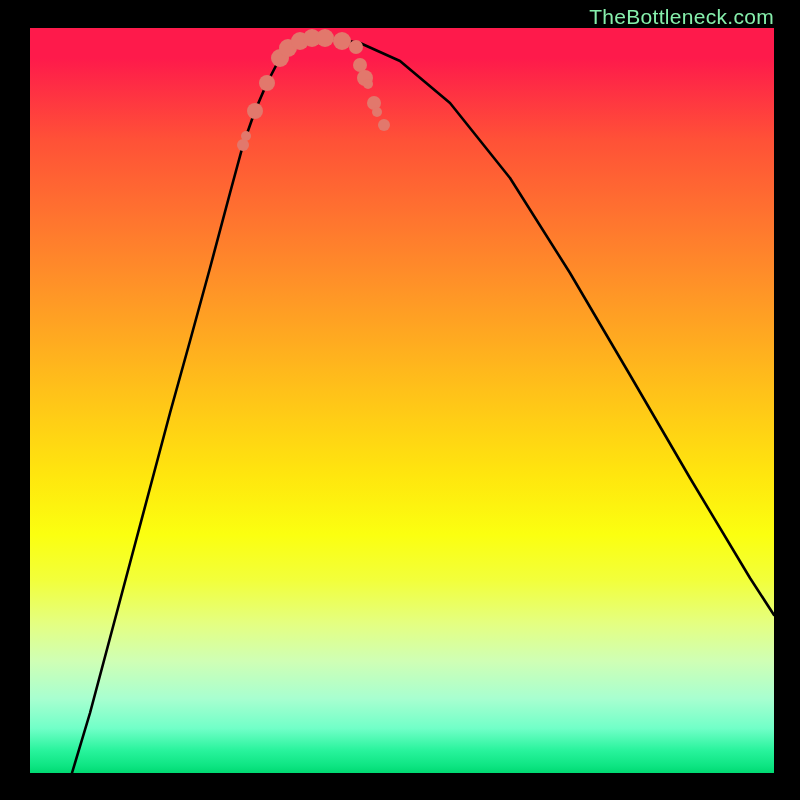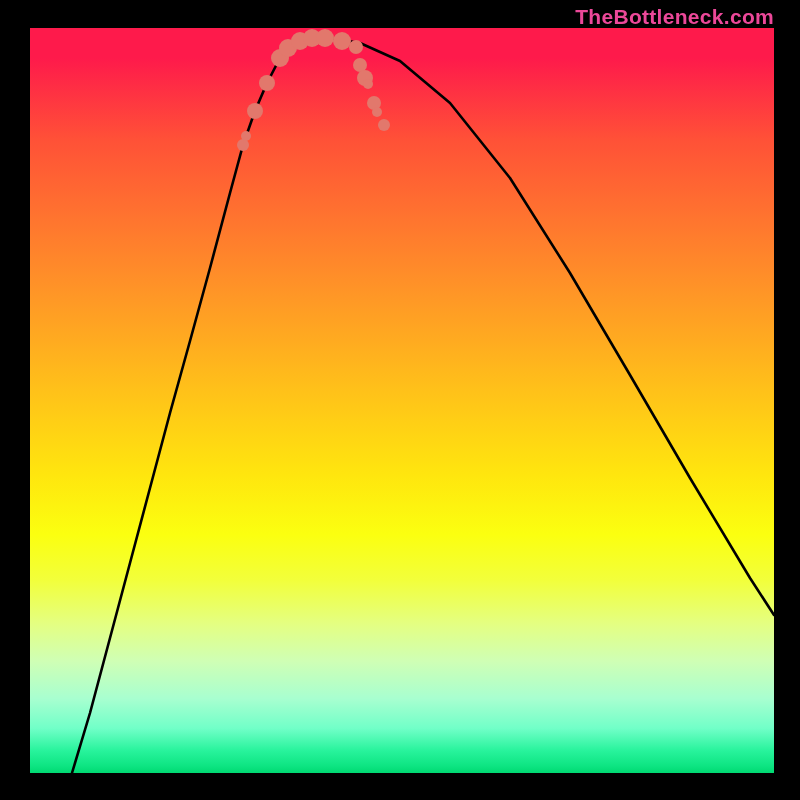--- a/index.html
+++ b/index.html
@@ -35,22 +35,22 @@
       #cfffb5 85%,
       #a8ffd0 90%,
       #71ffc8 94%,
       #28f39c 97%,
       #0ee583 99%,
       #00da72 100%
     );
   }
   .watermark {
     position: absolute;
-    color: #ec4899;
-    font-weight: 700;
+    color: #86efac;
+    font-weight: 400;
     letter-spacing: 0.3px;
     white-space: nowrap;
     text-align: center;
   }
   svg.overlay {
     position: absolute;
     left: 0;
     top: 0;
   }
 </style>

